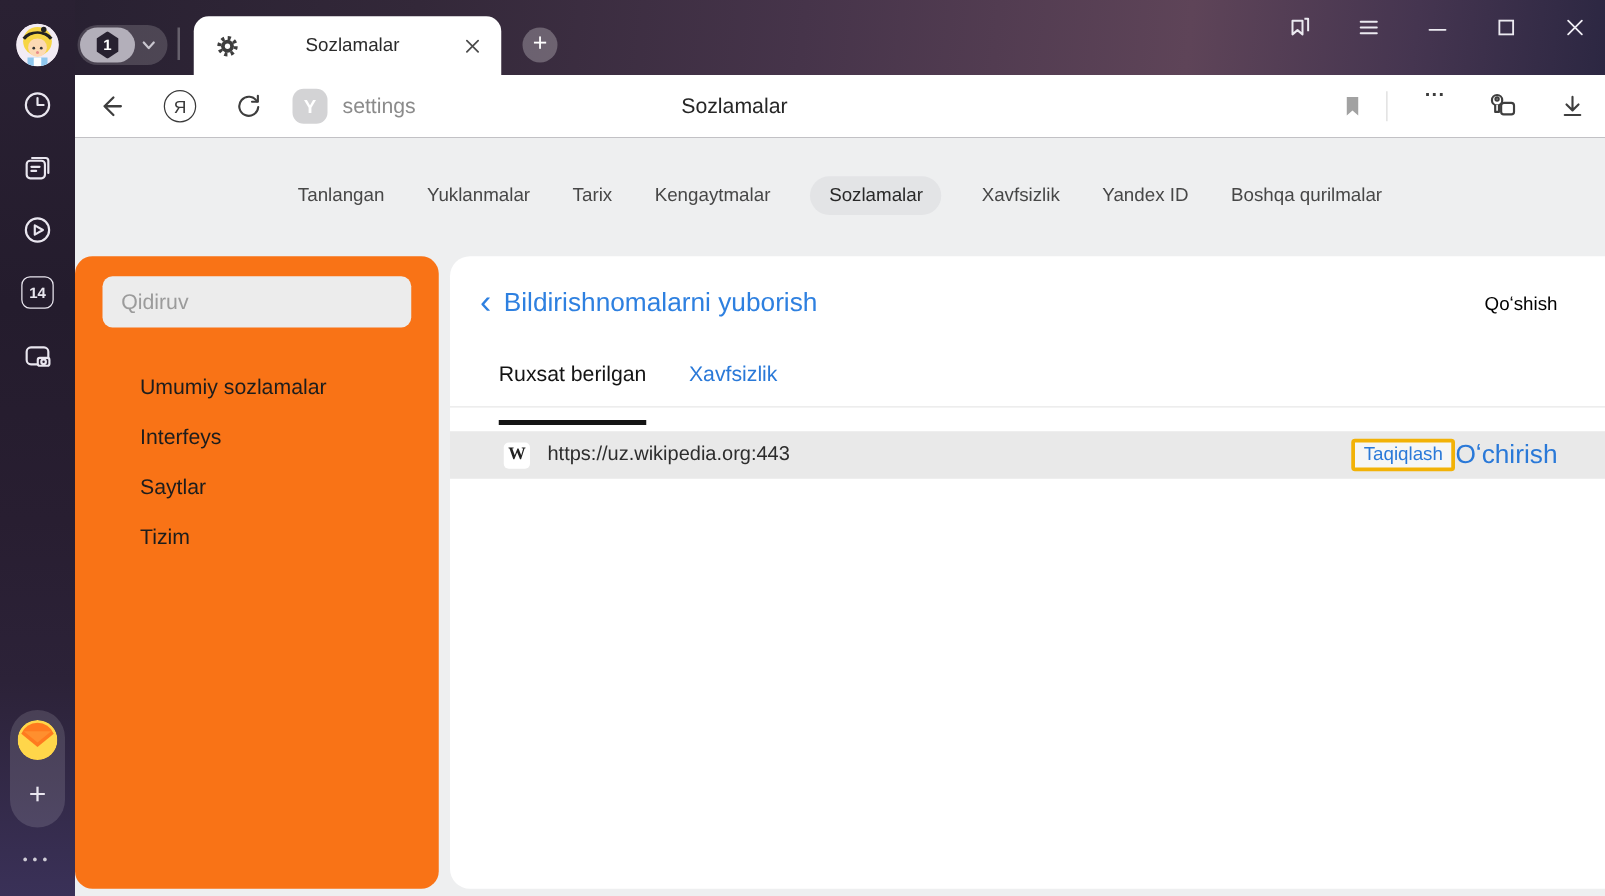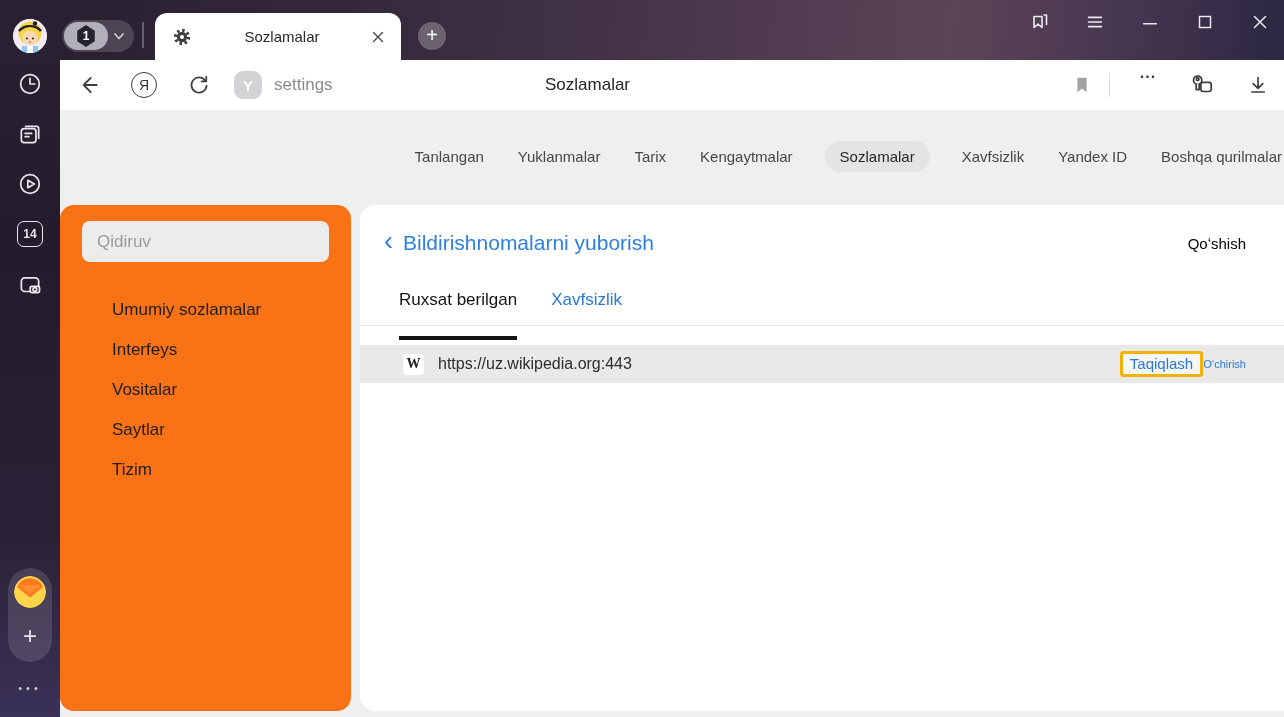--- a/index.html
+++ b/index.html
@@ -44,21 +44,21 @@
     color:#fff; font-weight:bold; font-size:15px; display:flex; align-items:center; justify-content:center; }
   .address-input { position:absolute; left:214px; top:0; width:240px; height:50px; border:none; outline:none;
     font-size:17px; color:#8b8b8b; background:transparent; font-family:inherit; }
   .toolbar-title { position:absolute; left:485px; top:0; height:50px; line-height:50px; font-size:17px; color:#262626; }
   .tool-divider { position:absolute; left:1049px; top:13px; width:1px; height:24px; background:#dcdcdc; }
   .more-dots { position:absolute; left:1074px; top:4px; width:28px; height:28px; text-align:center;
     color:#3c3c3c; font-size:16px; font-weight:bold; letter-spacing:1px; }
 
   
   .band { position:absolute; left:60px; top:110px; width:1224px; height:607px; background:#eeeff0; z-index:1; }
-  .nav-row { position:absolute; left:0; top:31px; width:1224px; display:flex; justify-content:flex-end; gap:30px; align-items:center; }
+  .nav-row { position:absolute; left:0; top:31px; width:1224px; display:flex; justify-content:center; gap:30px; align-items:center; }
   .nav-item { font-size:15px; color:#474747; padding:7px 2px; border-radius:16px; white-space:nowrap; }
   .nav-item.selected { background:#e3e4e6; color:#282828; padding:7px 15px; }
 
   .left-panel { position:absolute; left:60px; top:205px; width:291px; height:506px; background:#f97316; border-radius:14px; z-index:2; }
   .search-box { position:absolute; left:22px; top:16px; width:247px; height:41px; background:#ececec; border-radius:8px; }
   .search-box input { width:100%; height:100%; border:none; outline:none; background:transparent; padding:0 15px;
     font-size:17px; color:#3a3a3a; font-family:inherit; }
   .search-box input::placeholder { color:#9b9b9b; }
   .menu-list { position:absolute; left:0; top:85px; width:100%; }
   .menu-item { height:40px; line-height:40px; padding-left:52px; font-size:17px; color:#1d1d1d; }
@@ -77,21 +77,21 @@
   .tabs-divider { position:absolute; left:0; right:0; top:120px; height:1px; background:#e7e7e7; }
 
   .perm-row { position:absolute; left:0; right:0; top:140px; height:38px; background:#e9e9e9;
     display:flex; align-items:center; padding-left:43px; }
   .favicon { width:21px; height:21px; background:#fff; border-radius:4px; display:flex; align-items:center; justify-content:center;
     font-family:"Liberation Serif","DejaVu Serif",serif; font-weight:bold; font-size:14px; color:#222; }
   .perm-url { margin-left:14px; font-size:16px; color:#2d2d2d; }
   .ban-box { margin-left:auto; border:3px solid #f2b207; border-radius:3px; background:#f6f6f5;
     padding:1px 7px; }
   .ban-link { font-size:15px; color:#2a79d8; }
-  .remove-link { font-size:11px; color:#2a79d8; margin-right:38px; }
+  .remove-link { font-size:21px; color:#2a79d8; margin-right:38px; }
 
   
   .rail-icon { position:absolute; left:17px; width:26px; height:26px; z-index:3; }
   .calendar-badge { position:absolute; left:17px; top:221px; width:26px; height:26px; border:1.7px solid #e9e6ef; border-radius:7px;
     color:#e9e6ef; font-size:12px; font-weight:bold; display:flex; align-items:center; justify-content:center; z-index:3; }
   .rail-bottom-pill { position:absolute; left:8px; top:568px; width:44px; height:94px; border-radius:22px;
     background:rgba(255,255,255,.13); z-index:3; }
   .mail-ball { position:absolute; left:6px; top:8px; width:32px; height:32px; border-radius:50%; overflow:hidden; }
   .pill-plus { position:absolute; left:0; top:48px; width:44px; height:40px; color:#e9e6ef; font-size:24px; font-weight:300;
     display:flex; align-items:center; justify-content:center; }
@@ -275,21 +275,20 @@
     </div>
   </div>
 
   <div class="left-panel">
     <div class="search-box">
       <input placeholder="Qidiruv" style="">
     </div>
     <div class="menu-list">
       <div class="menu-item">Umumiy sozlamalar</div>
       <div class="menu-item">Interfeys</div>
-      <div class="menu-item">Vositalar</div>
       <div class="menu-item">Saytlar</div>
       <div class="menu-item">Tizim</div>
     </div>
   </div>
 
   <div class="main-panel">
     <div class="content-header">
       <span class="back-chevron">‹</span>
       <span class="content-title">Bildirishnomalarni yuborish</span>
       <span class="add-link">Qoʻshish</span>

